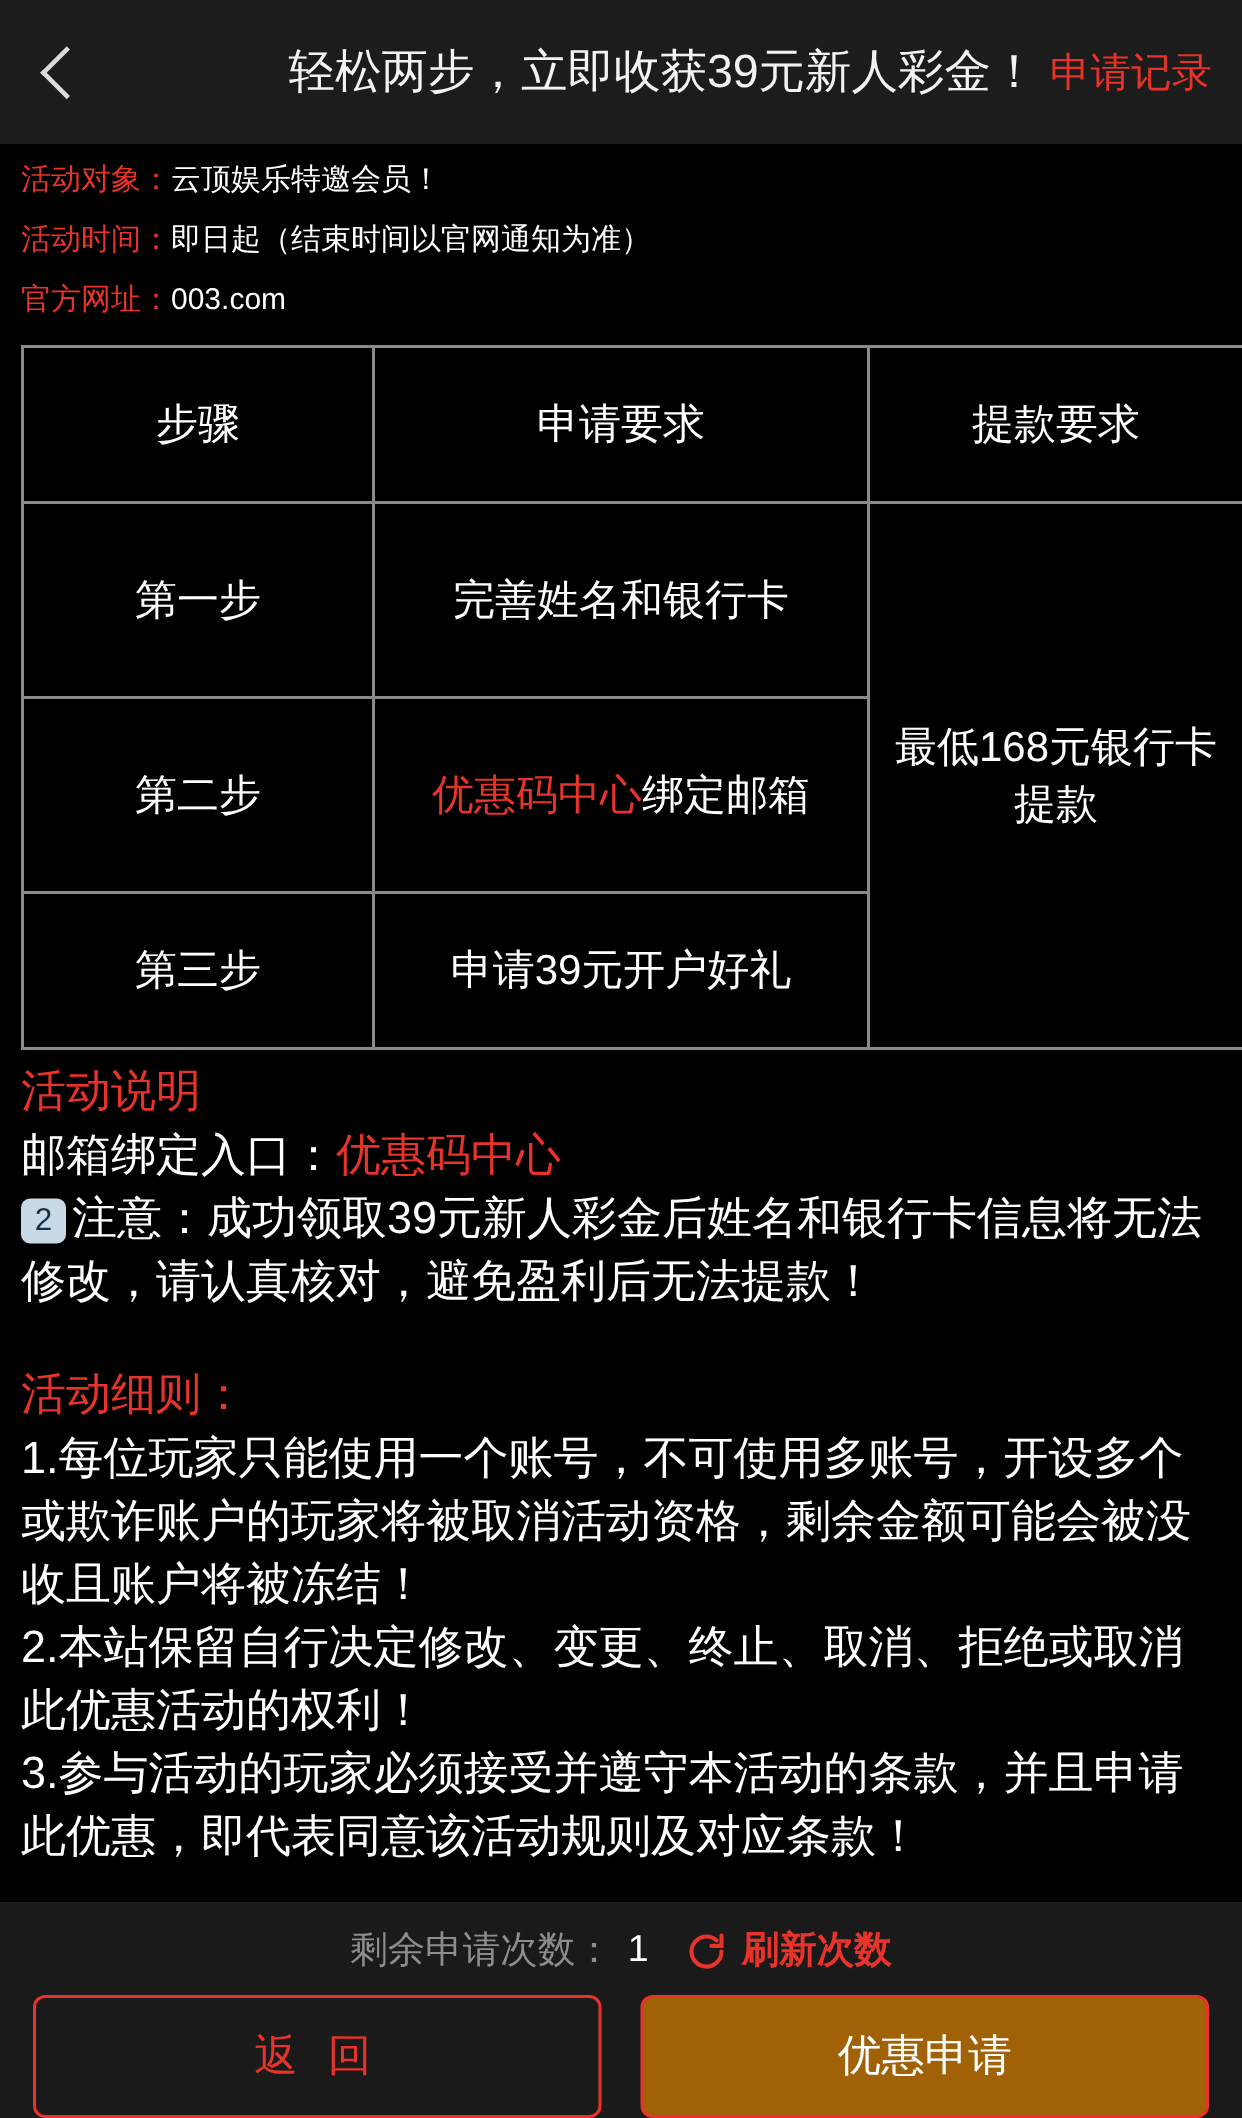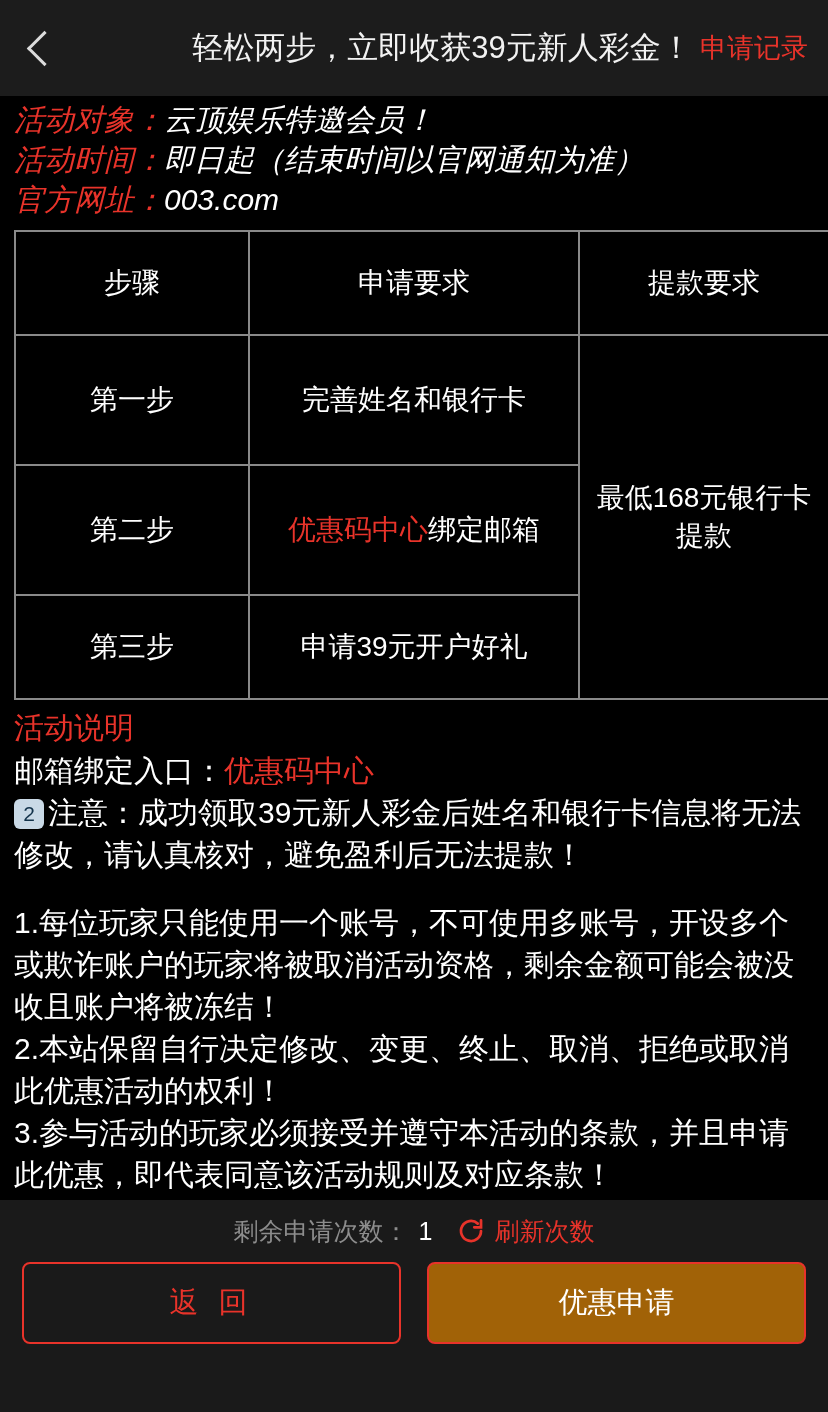--- a/index.html
+++ b/index.html
@@ -68,24 +68,23 @@
     top: 96px;
     left: 0;
     right: 0;
     bottom: 172px;
     overflow: hidden;
     padding: 4px 14px 0 14px;
     box-sizing: border-box;
   }
 
   .info-line {
-    font-size: 30px;
+    font-size: 20px;
     line-height: 40px;
     white-space: nowrap;
-    font-style: italic;
   }
   .label-red {
     color: #e8332a;
   }
   .val-white {
     color: #ffffff;
   }
 
   
   table.steps {
@@ -136,41 +135,42 @@
     margin-right: 4px;
   }
   .spacer { height: 26px; }
 
   
   .footer {
     position: absolute;
     left: 0;
     right: 0;
     bottom: 0;
-    height: 212px;
+    height: 144px;
     background: #1a1a1a;
     box-sizing: border-box;
     padding: 0 18px;
   }
   .counter-row {
     height: 62px;
     display: flex;
     align-items: center;
     justify-content: center;
     gap: 10px;
     font-size: 25px;
     color: #8d8d8d;
   }
   .counter-num { color: #ffffff; }
   .refresh-link {
     color: #e8332a;
     display: inline-flex;
-    align-items: center;
+    align-items: flex-end;
     gap: 8px;
     margin-left: 14px;
+    font-weight: bold;
   }
   .refresh-icon {
     width: 30px;
     height: 30px;
     display: inline-block;
   }
   .btn-row {
     display: flex;
     gap: 26px;
     padding: 0 4px;
@@ -249,20 +249,21 @@
   <div class="para">
     <span>邮箱绑定入口：</span><span class="red-inline">优惠码中心</span>
   </div>
 
   <div class="para">
     <span class="numbox">2</span><span>注意：成功领取39元新人彩金后姓名和银行卡信息将无法修改，请认真核对，避免盈利后无法提款！</span>
   </div>
 
   <div class="spacer"></div>
 
+  <div class="section-title">活动细则：</div>
   <div class="para">1.每位玩家只能使用一个账号，不可使用多账号，开设多个或欺诈账户的玩家将被取消活动资格，剩余金额可能会被没收且账户将被冻结！</div>
   <div class="para">2.本站保留自行决定修改、变更、终止、取消、拒绝或取消此优惠活动的权利！</div>
   <div class="para">3.参与活动的玩家必须接受并遵守本活动的条款，并且申请此优惠，即代表同意该活动规则及对应条款！</div>
   <div class="para">4.为避免文字理解歧义，本站保有本活动最终解释权！</div>
 </div>
 
 <div class="footer">
   <div class="counter-row">
     <span>剩余申请次数：</span>
     <span class="counter-num">1</span>

